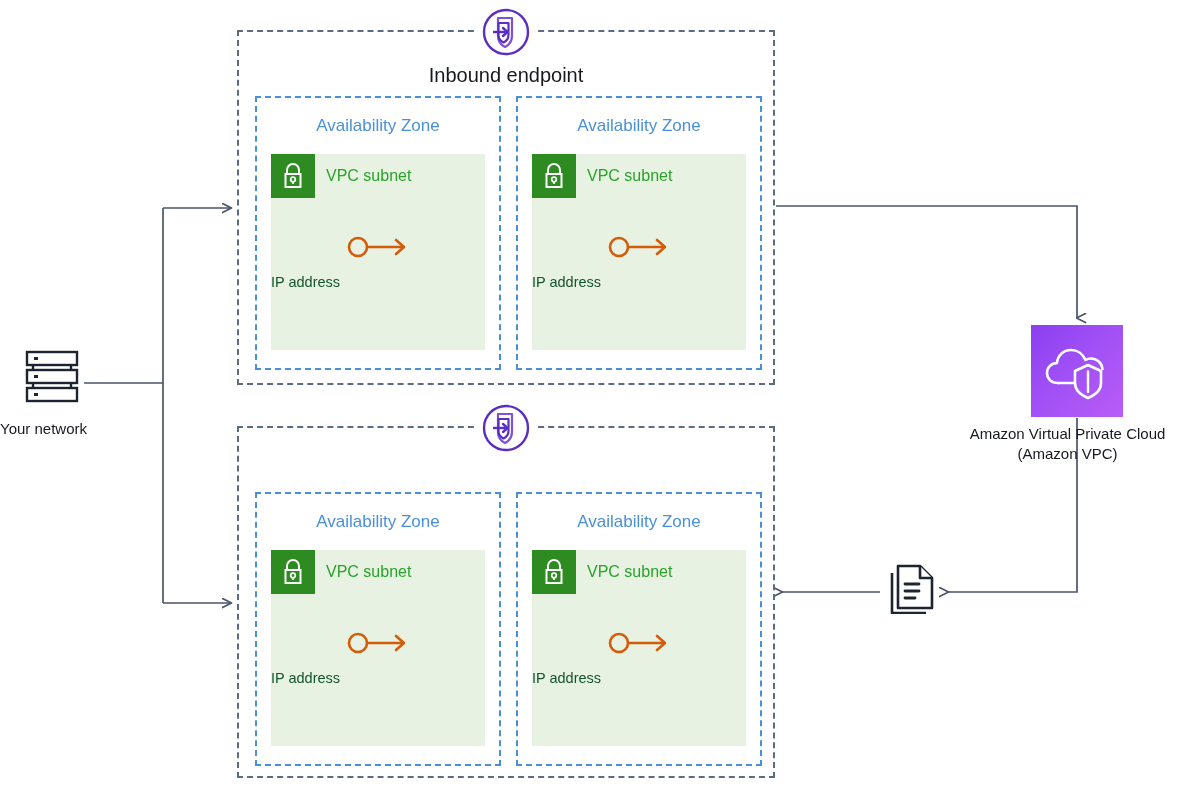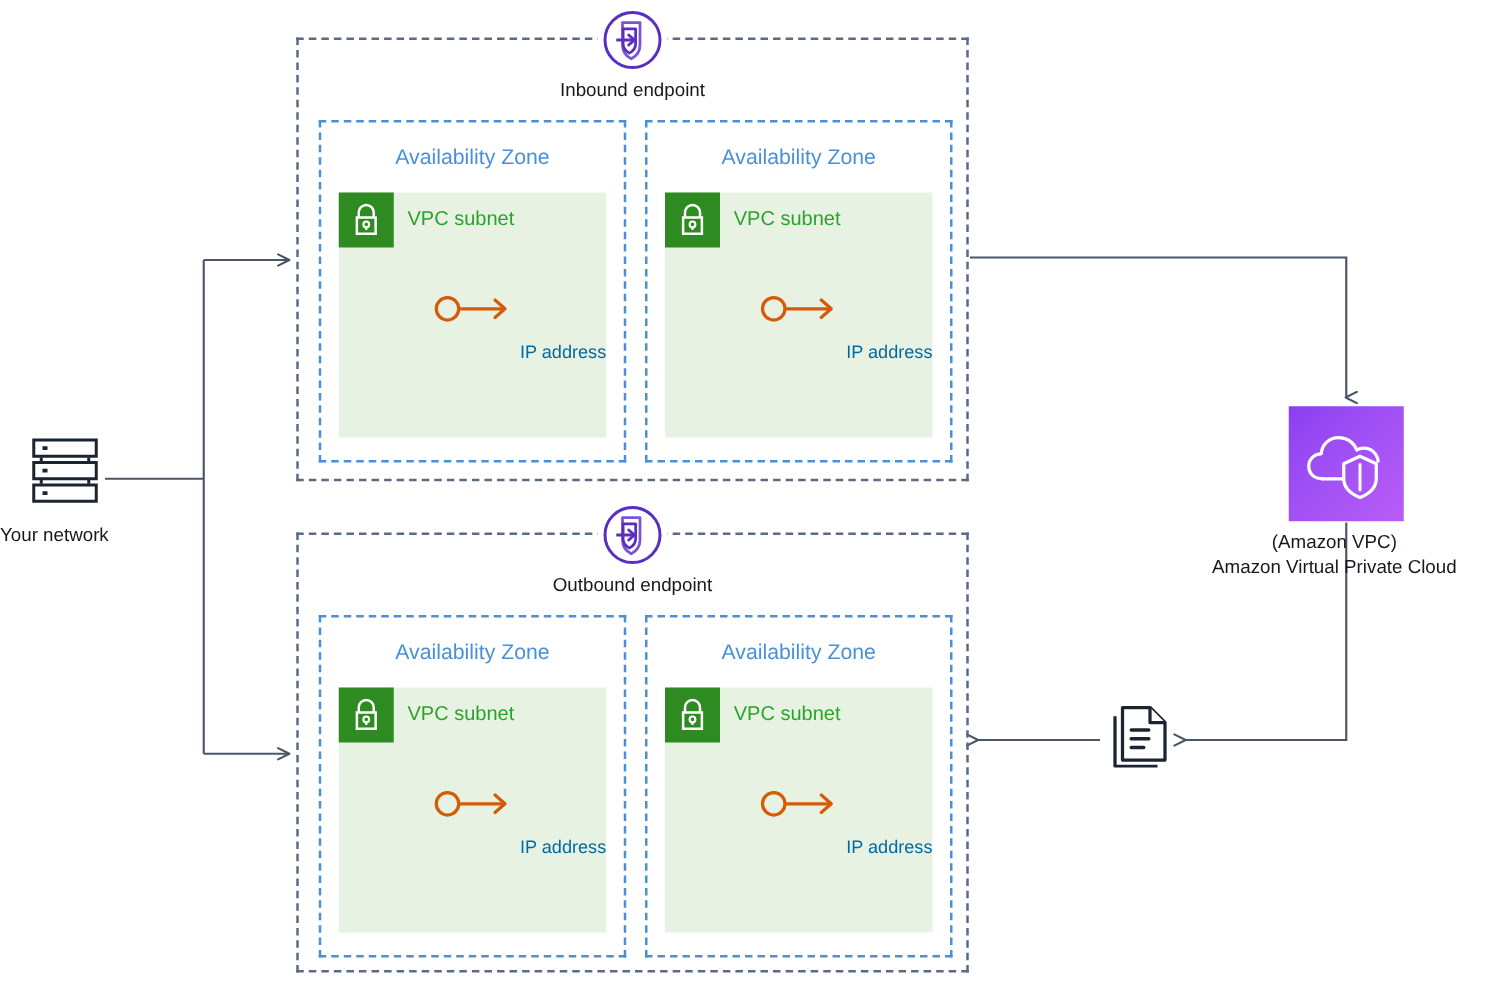--- a/index.html
+++ b/index.html
@@ -27,21 +27,21 @@
     position:absolute;
     left:50%;transform:translateX(-50%);
     top:-28px;
     width:56px;height:56px;
     background:#ffffff;
     display:flex;align-items:center;justify-content:center;
   }
   .endpoint-title{
     position:absolute;left:0;right:0;top:32px;
     text-align:center;
-    font-size:15px;color:#16191f;
+    font-size:20px;color:#16191f;
   }
 
   
   .az{
     position:absolute;
     border:2px dashed #4a90d9;
     box-sizing:border-box;
     background:transparent;
   }
   .az-title{
@@ -67,21 +67,21 @@
   }
   .subnet-label{
     margin-left:11px;font-size:16px;color:#29a329;white-space:nowrap;
   }
   .ip-icon{
     position:absolute;left:0;right:0;top:80px;
     display:flex;align-items:center;justify-content:center;
   }
   .ip-label{
     position:absolute;left:0;right:0;top:120px;
-    text-align:right;font-size:14.5px;color:#0369a1;
+    text-align:left;font-size:14.5px;color:#14532d;
   }
 
   
   #vpc-node{position:absolute;left:1031px;top:325px;width:92px;height:92px;}
   .vpc-tile{
     width:92px;height:92px;
     background:linear-gradient(135deg,#8b3ff0 0%,#a050f5 45%,#b95cf7 100%);
     display:flex;align-items:center;justify-content:center;
   }
   #vpc-caption{
@@ -230,21 +230,20 @@
     <div class="endpoint-badge">
       <svg width="50" height="50" viewBox="0 0 50 50">
         <circle cx="25" cy="25" r="22" fill="none" stroke="#5b2ec2" stroke-width="2.4"></circle>
         <path d="M31,11 L31,29 C31,35 27,38.5 24,40 C21,38.5 17,35 17,29 L17,11 Z" fill="none" stroke="#7b52d8" stroke-width="2.2" stroke-linejoin="round"></path>
         <path d="M27.5,16 L27.5,28 C27.5,32 24.5,34.5 22.5,35.5 C20.5,34.5 17.5,32 17.5,28 L17.5,16 Z" fill="none" stroke="#5b2ec2" stroke-width="2.2" stroke-linejoin="round"></path>
         <path d="M12,25 L26,25" stroke="#5b2ec2" stroke-width="2.4"></path>
         <path d="M22,21 L26.5,25 L22,29" fill="none" stroke="#5b2ec2" stroke-width="2.4" stroke-linecap="round" stroke-linejoin="round"></path>
       </svg>
     </div>
 
-    <div class="endpoint-title">Outbound endpoint</div>
 
     <div class="az" style="left:16px;top:64px;width:246px;height:274px;">
       <div class="az-title">Availability Zone</div>
       <div class="subnet" style="left:14px;top:56px;width:214px;height:196px;">
         <div class="subnet-head">
           <span class="lock-tile">
             <svg width="28" height="30" viewBox="0 0 28 30">
               <path d="M8,13 L8,9 A6,6 0 0 1 20,9 L20,13" fill="none" stroke="#ffffff" stroke-width="2"></path>
               <rect x="6.5" y="13" width="15" height="13" fill="none" stroke="#ffffff" stroke-width="2"></rect>
               <circle cx="14" cy="18.5" r="2.3" fill="none" stroke="#ffffff" stroke-width="1.7"></circle>
@@ -295,22 +294,22 @@
       <svg width="66" height="60" viewBox="0 0 66 60">
         <path d="M14,42 C7,42 3,37.5 3,32 C3,26.5 7.5,22 13,22 C13.5,14.5 19.5,9 27,9
                  C33.5,9 39,13 41.5,19 C43,18 45,17.5 47,17.5 C53,17.5 58,22 58.5,28" fill="none" stroke="#ffffff" stroke-width="2.6" stroke-linecap="round" stroke-linejoin="round"></path>
         <path d="M14,42 L30,42" fill="none" stroke="#ffffff" stroke-width="2.6" stroke-linecap="round"></path>
         <path d="M44,24 L57,30 L57,42 C57,49 51.5,54 44,57 C36.5,54 31,49 31,42 L31,30 Z" fill="none" stroke="#ffffff" stroke-width="2.6" stroke-linejoin="round"></path>
         <path d="M44,30.5 L44,51" fill="none" stroke="#ffffff" stroke-width="2.4" stroke-linecap="round"></path>
       </svg>
     </div>
   </div>
   <div id="vpc-caption">
+    <div>Amazon Virtual Private Cloud</div>
     <div>(Amazon VPC)</div>
-    <div>Amazon Virtual Private Cloud</div>
   </div>
 
   <div id="rules-node">
     <svg width="56" height="58" viewBox="0 0 56 58">
       <path d="M12,10 L12,52 L46,52 L46,22 L34,10 Z" fill="#ffffff" stroke="#1b2430" stroke-width="2.6" stroke-linejoin="round"></path>
       <path d="M34,10 L34,22 L46,22" fill="#ffffff" stroke="#1b2430" stroke-width="2.6" stroke-linejoin="round"></path>
       <g stroke="#1b2430" stroke-width="2.8" stroke-linecap="round">
         <line x1="19" y1="28" x2="33" y2="28"></line>
         <line x1="19" y1="35" x2="33" y2="35"></line>
         <line x1="19" y1="42" x2="29" y2="42"></line>

